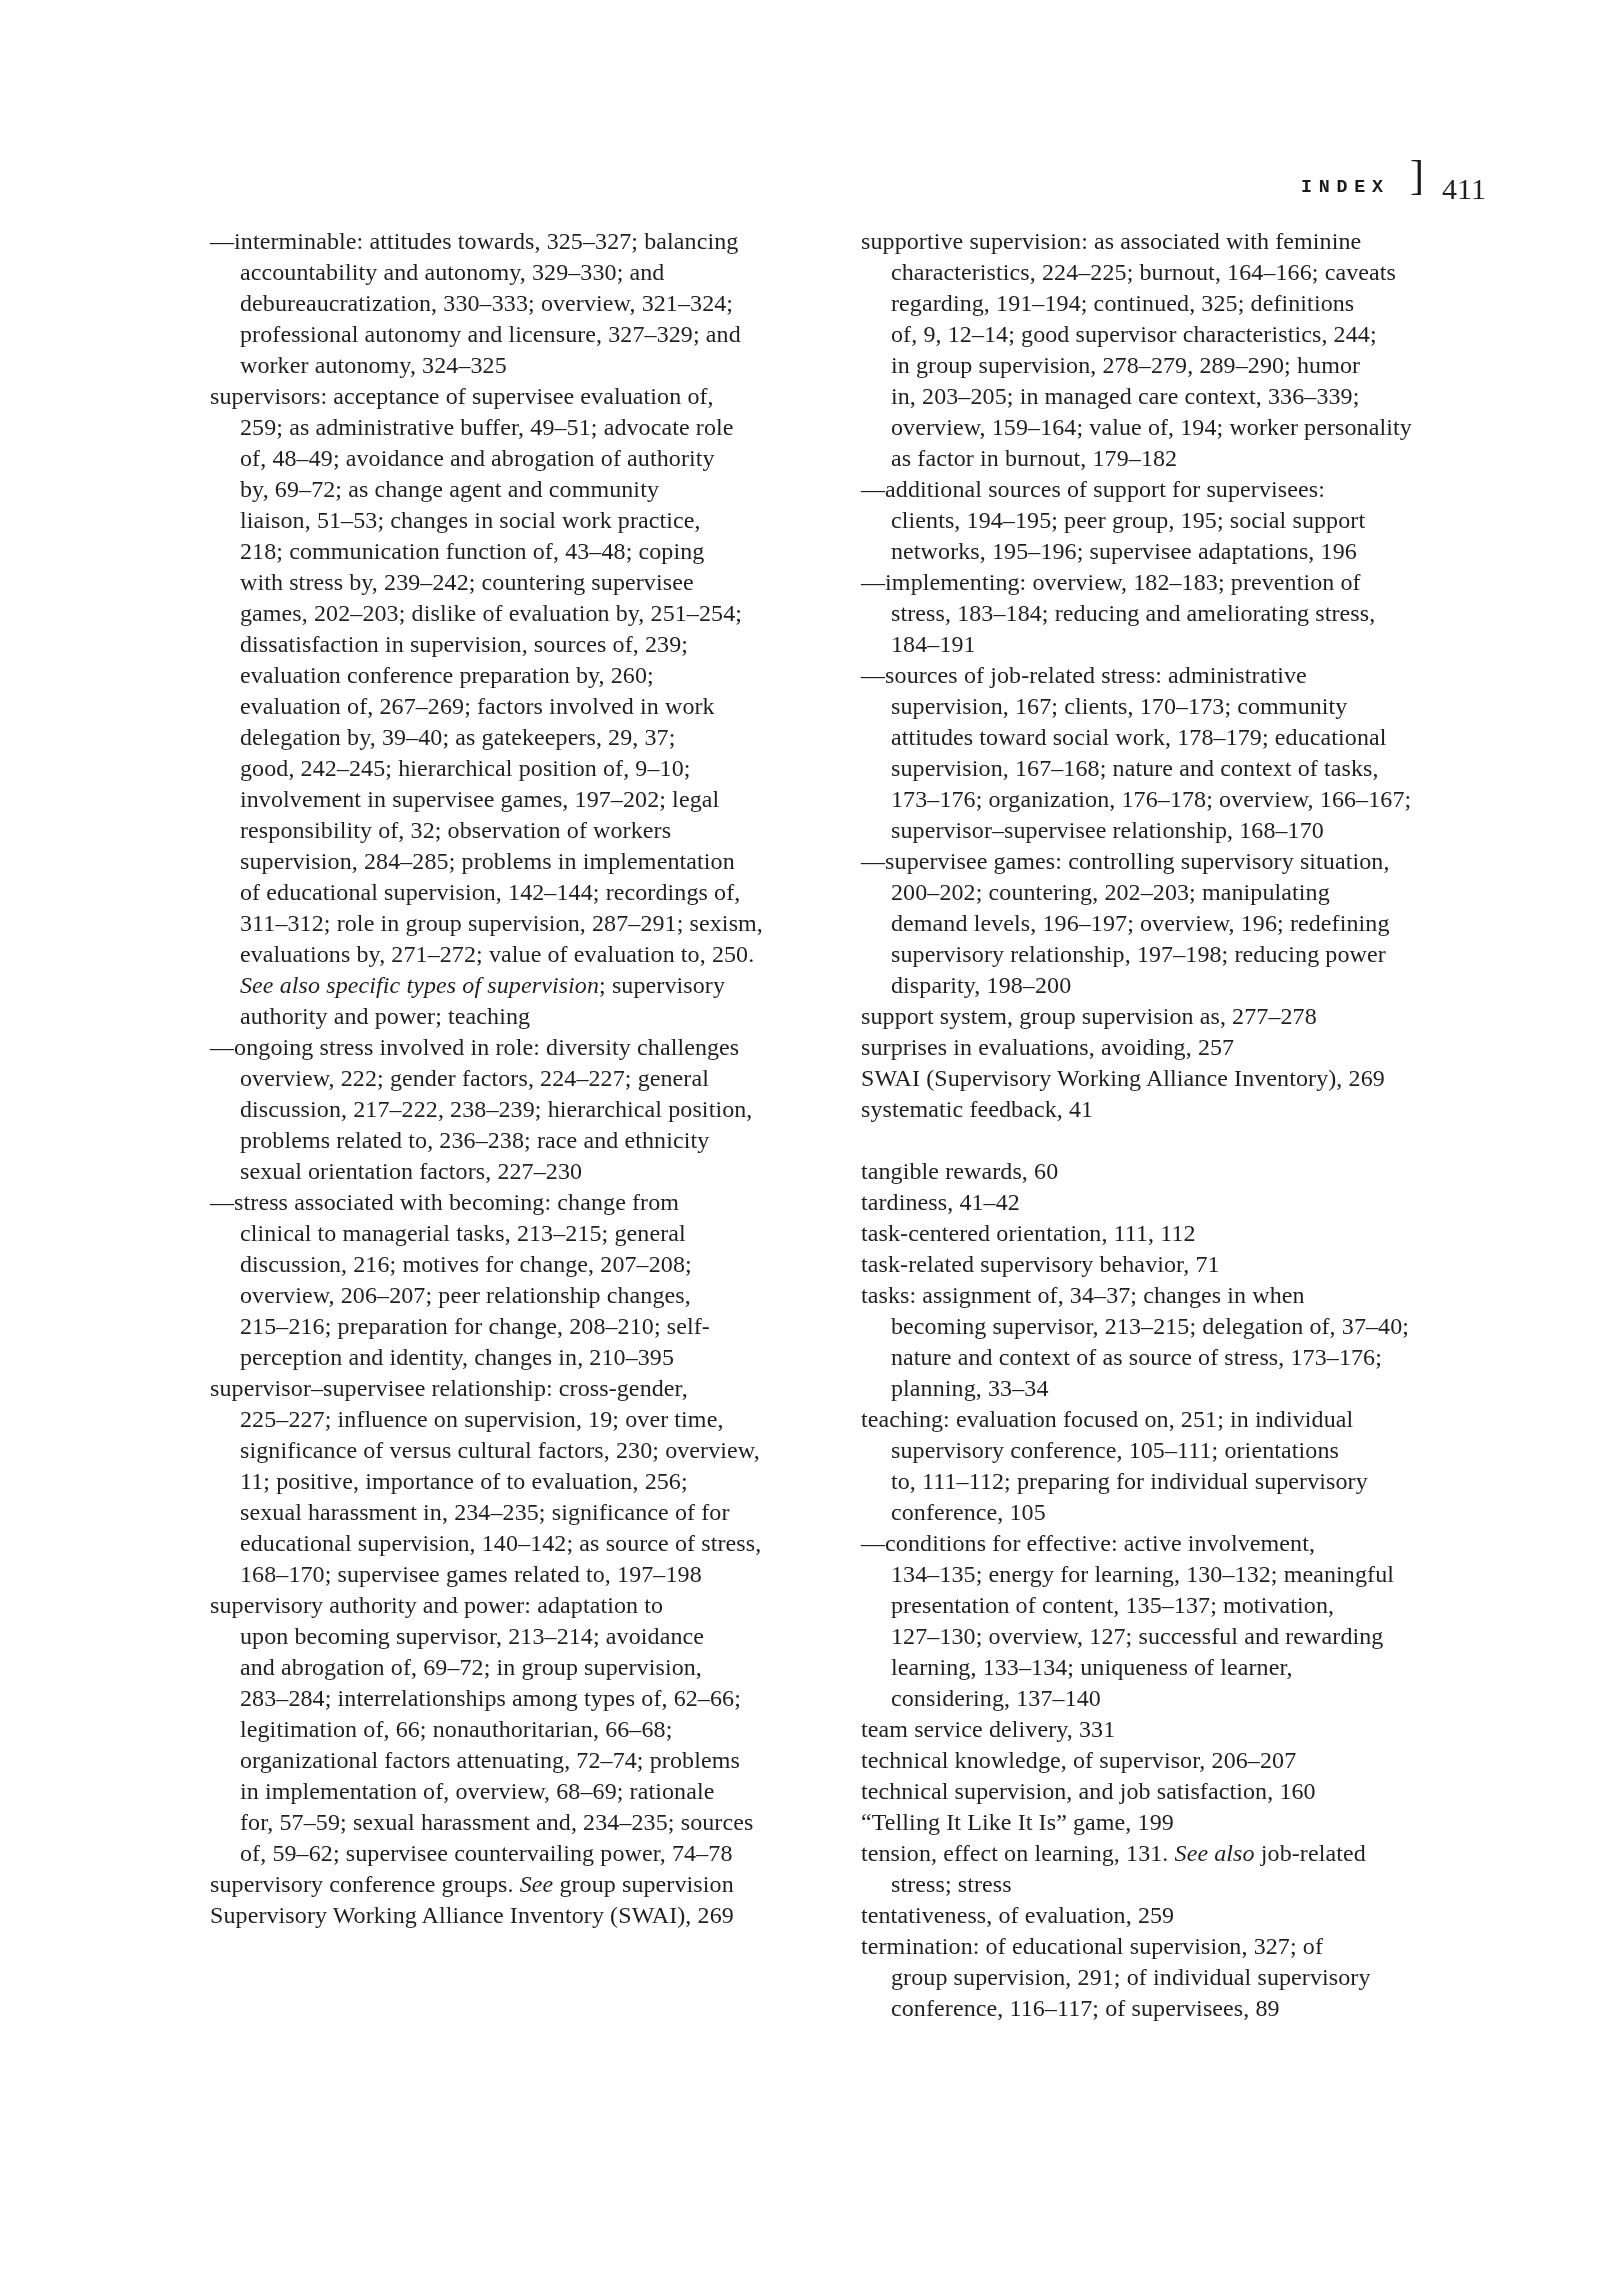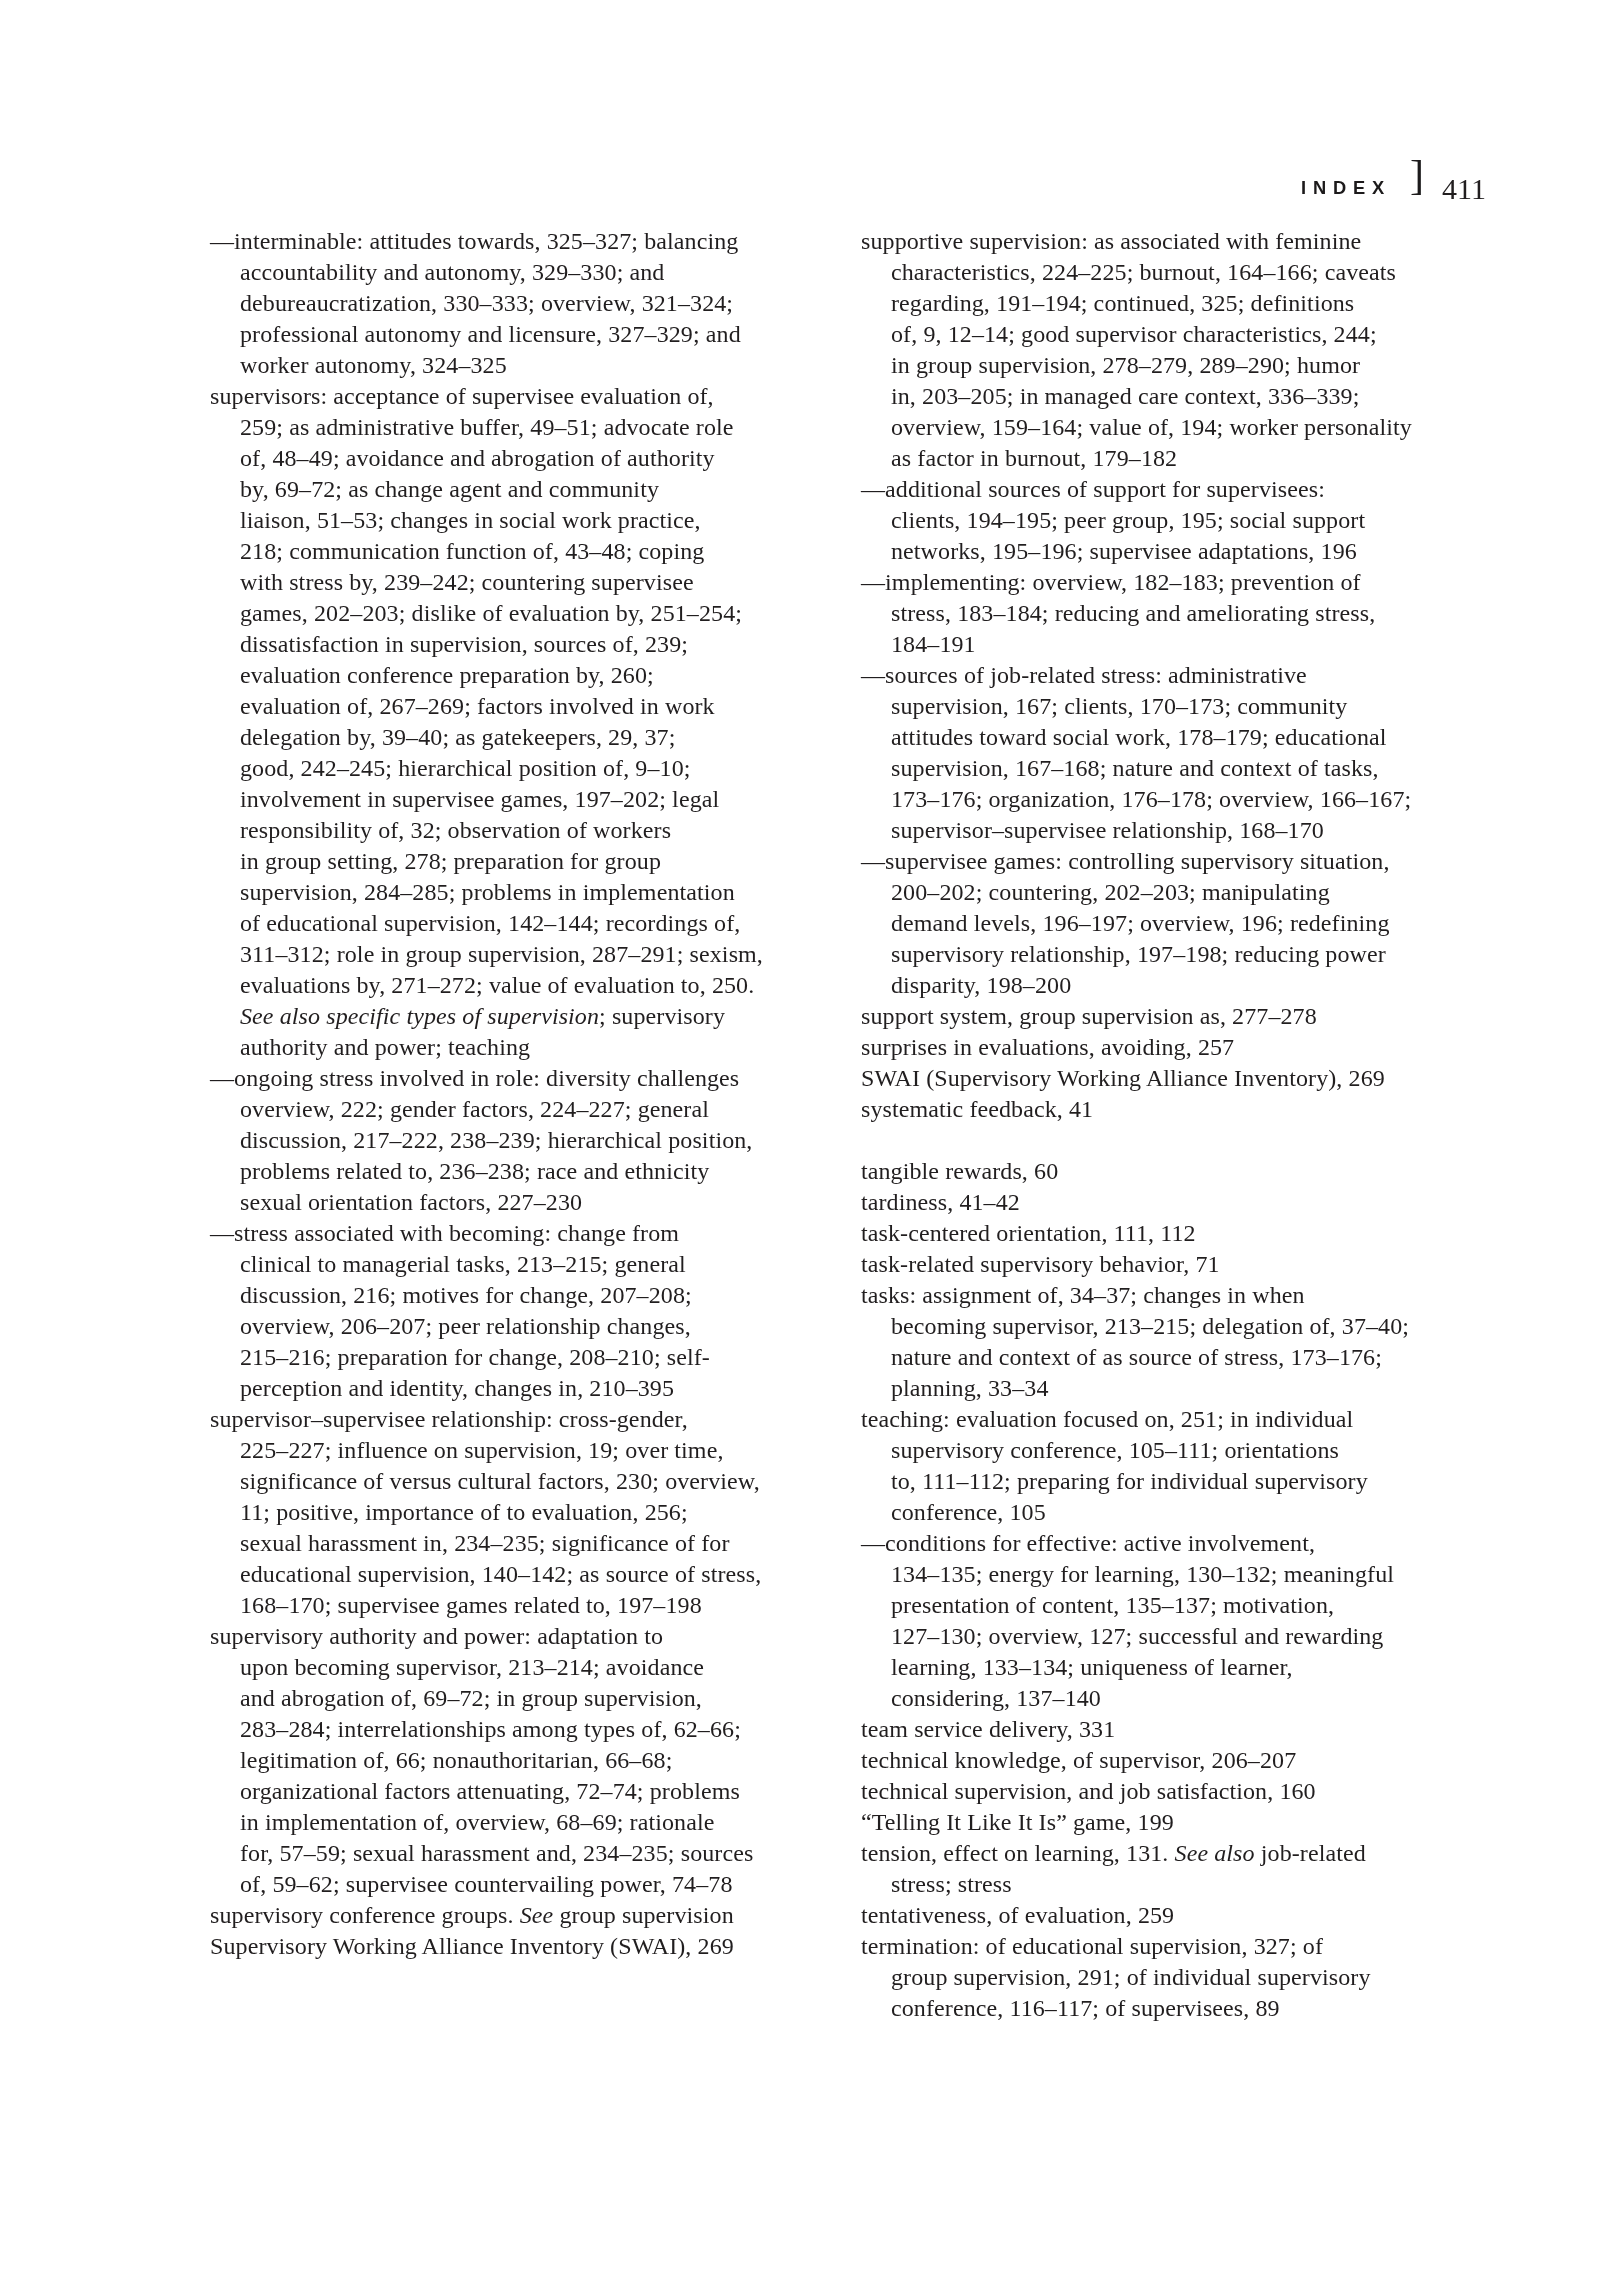--- a/index.html
+++ b/index.html
@@ -12,21 +12,21 @@
     width: 1617px;
     height: 2287px;
     font-family: "Liberation Serif", serif;
     color: #211e1f;
     overflow: hidden;
   }
   .running-head {
     position: absolute;
     left: 1301px;
     top: 177px;
-    font-family: Liberation Sans, sans-serif;
+    font-family: Liberation Mono, monospace;
     font-weight: 700;
     font-size: 18.3px;
     letter-spacing: 6.8px;
     color: #1c1a1b;
   }
   .bracket {
     position: absolute;
     left: 1410px;
     top: 154px;
     font-size: 42px;
@@ -84,21 +84,20 @@
         <div class="line runover">218; communication function of, 43–48; coping</div>
         <div class="line runover">with stress by, 239–242; countering supervisee</div>
         <div class="line runover">games, 202–203; dislike of evaluation by, 251–254;</div>
         <div class="line runover">dissatisfaction in supervision, sources of, 239;</div>
         <div class="line runover">evaluation conference preparation by, 260;</div>
         <div class="line runover">evaluation of, 267–269; factors involved in work</div>
         <div class="line runover">delegation by, 39–40; as gatekeepers, 29, 37;</div>
         <div class="line runover">good, 242–245; hierarchical position of, 9–10;</div>
         <div class="line runover">involvement in supervisee games, 197–202; legal</div>
         <div class="line runover">responsibility of, 32; observation of workers</div>
-        <div class="line runover">in group setting, 278; preparation for group</div>
         <div class="line runover">supervision, 284–285; problems in implementation</div>
         <div class="line runover">of educational supervision, 142–144; recordings of,</div>
         <div class="line runover">311–312; role in group supervision, 287–291; sexism,</div>
         <div class="line runover">evaluations by, 271–272; value of evaluation to, 250.</div>
         <div class="line runover"><i>See also specific types of supervision</i>; supervisory</div>
         <div class="line runover">authority and power; teaching</div>
         <div class="line">—ongoing stress involved in role: diversity challenges</div>
         <div class="line runover">overview, 222; gender factors, 224–227; general</div>
         <div class="line runover">discussion, 217–222, 238–239; hierarchical position,</div>
         <div class="line runover">problems related to, 236–238; race and ethnicity</div>

